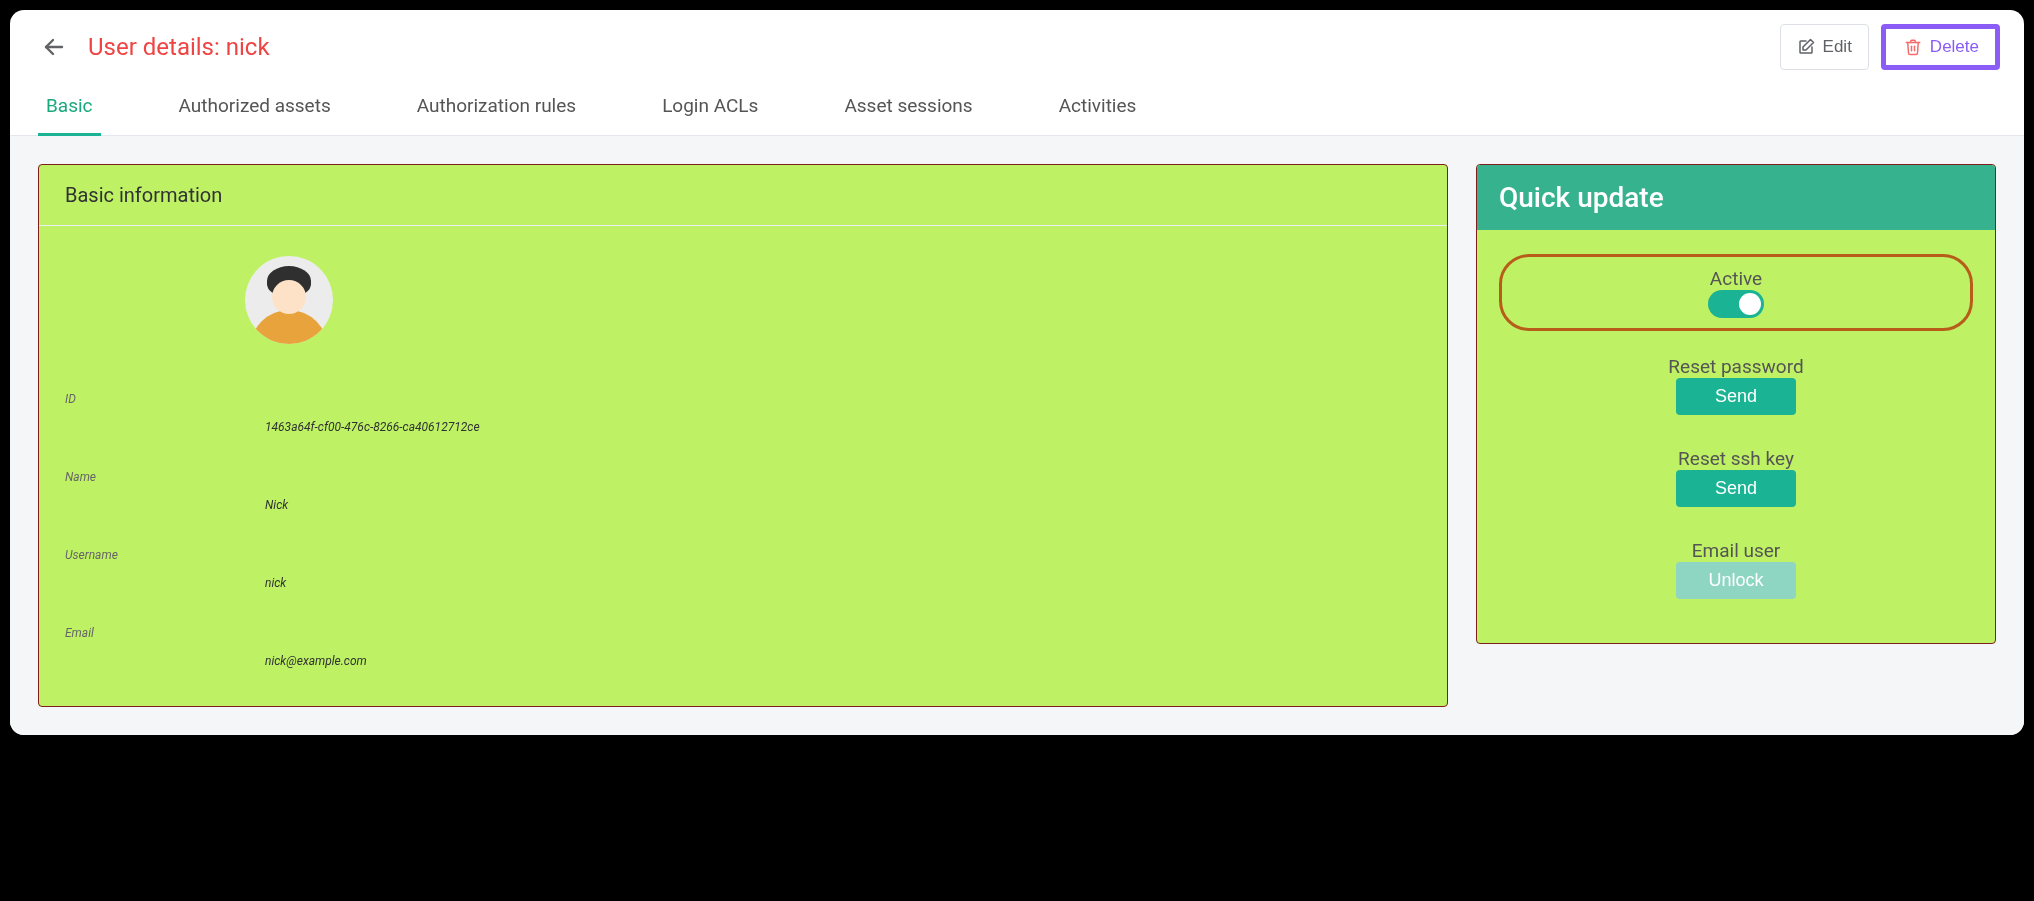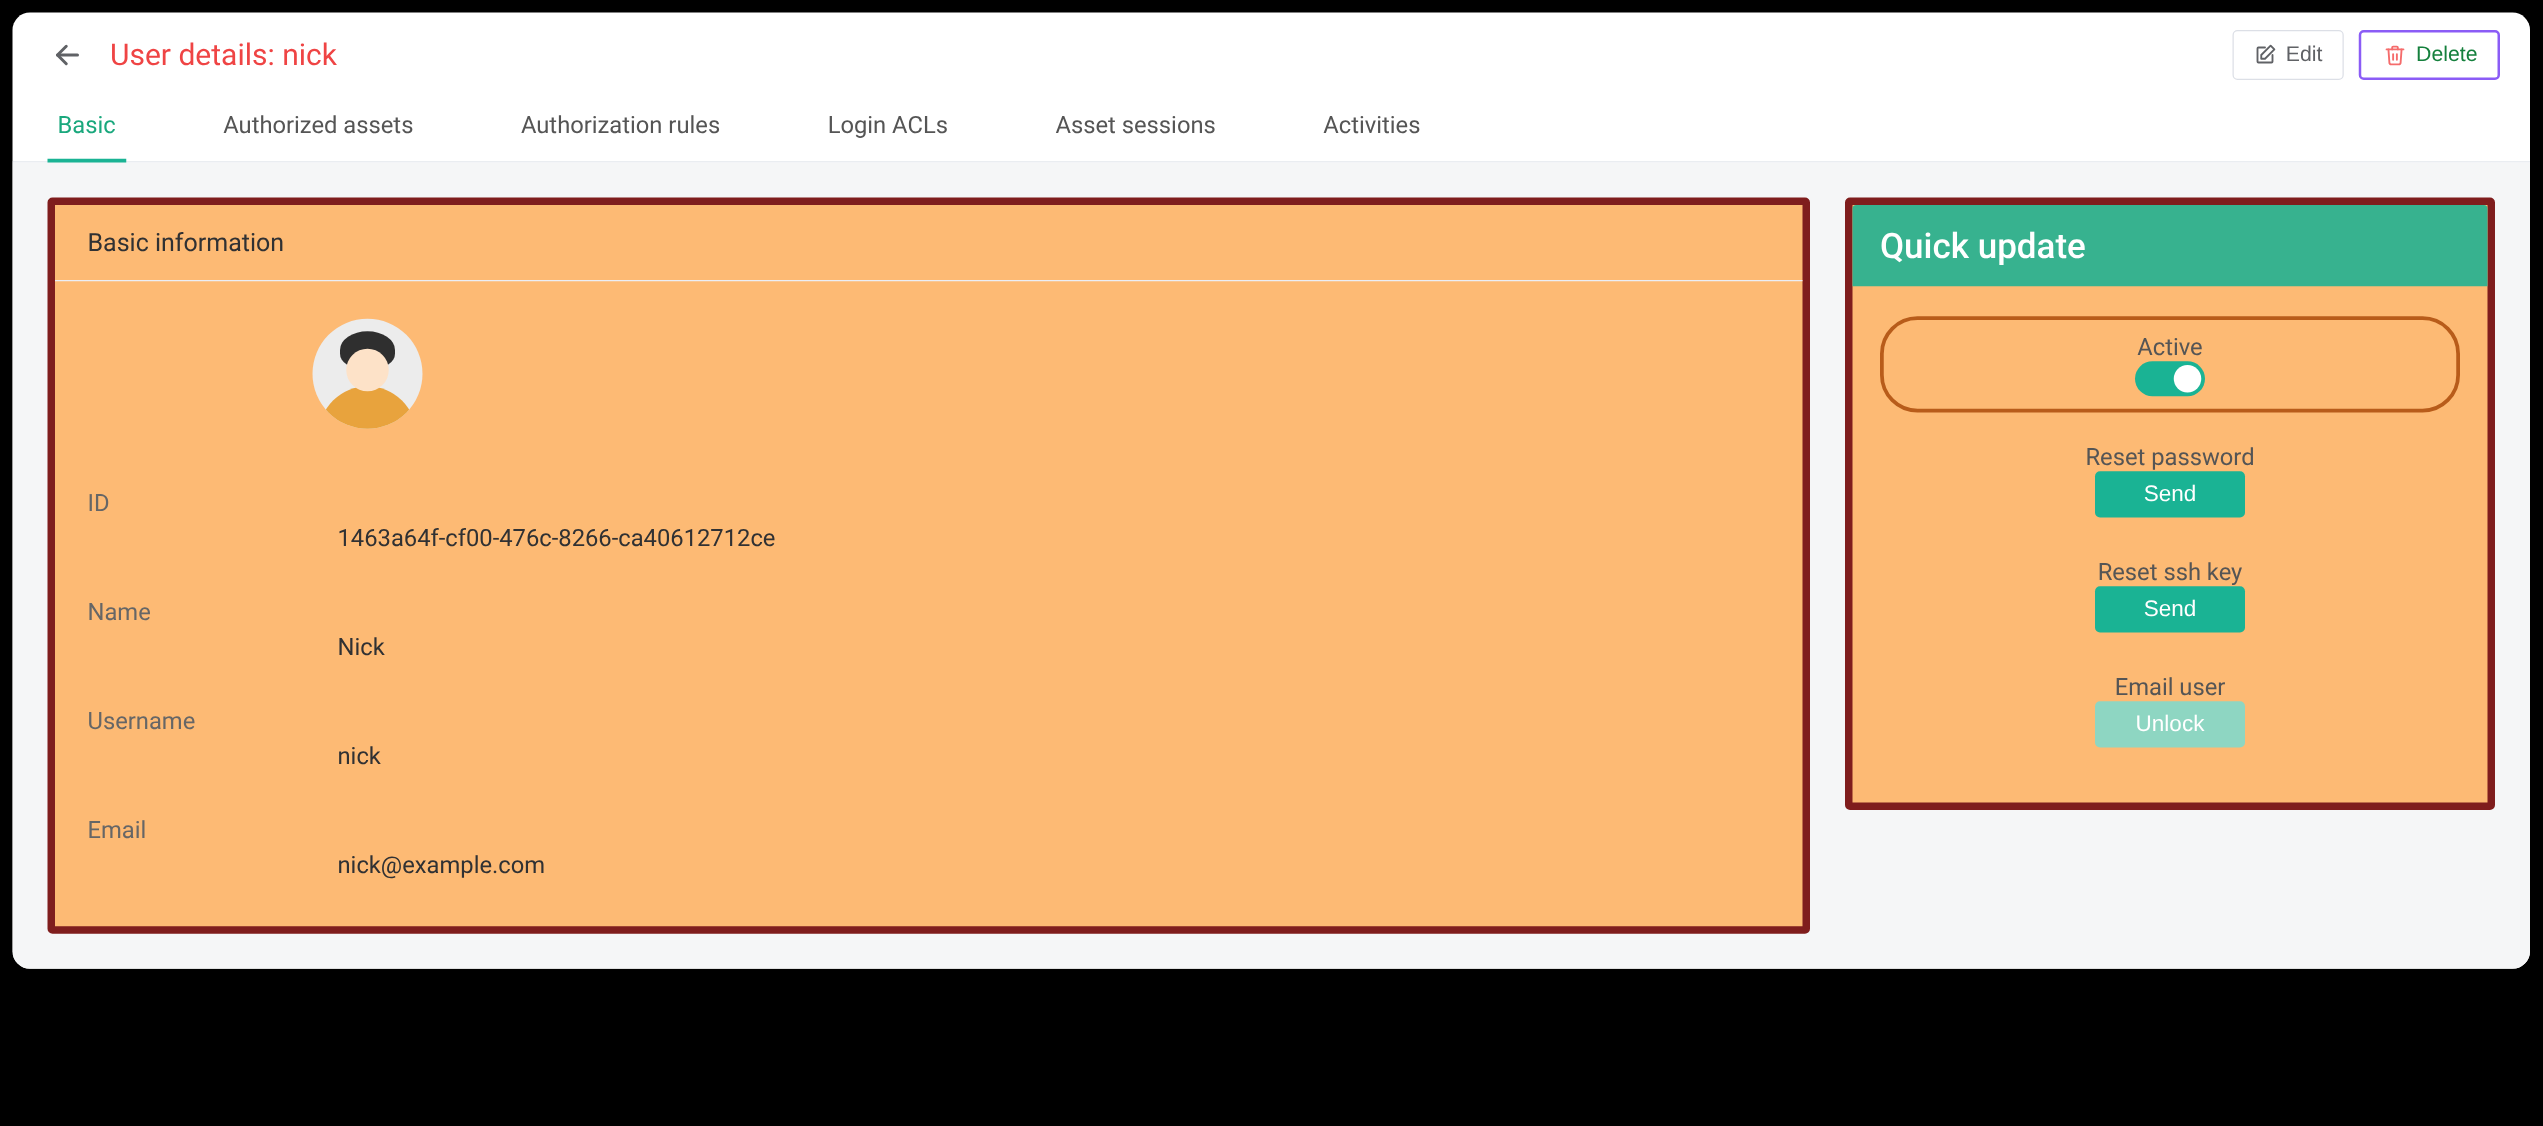--- a/index.html
+++ b/index.html
@@ -42,22 +42,22 @@
     gap: 8px;
     padding: 8px 16px;
     font-size: 17px;
     border-radius: 4px;
     cursor: pointer;
     background: #fff;
     border: 1px solid #dcdfe6;
     color: #606266;
   }
   .btn-danger {
-    border: 2px solid #8b5cf6;
-    color: #15803d;
+    border: 5px solid #8b5cf6;
+    color: #8b5cf6;
     padding-left: 18px;
   }
   .tabs {
     display: flex;
     gap: 70px;
     padding: 0 28px;
     border-bottom: 1px solid #e4e7ed;
     font-size: 19px;
     color: #555;
   }
@@ -71,23 +71,23 @@
     border-bottom: 3px solid #1ab394;
     margin-bottom: -1px;
   }
   .content {
     display: flex;
     gap: 28px;
     padding: 28px;
     background: #f5f6f7;
   }
   .card {
-    background: #fdba74;
+    background: #bef264;
     border-radius: 4px;
-    border: 6px solid #7f1d1d;
+    border: 1px solid #7f1d1d;
   }
   .left-card {
     flex: 1;
     min-width: 0;
   }
   .card-header {
     padding: 18px 26px;
     font-size: 20px;
     border-bottom: 1px solid #ebeef5;
     color: #303133;
@@ -124,21 +124,22 @@
   .avatar .body {
     position: absolute;
     bottom: -10px; left: 50%; transform: translateX(-50%);
     width: 78px; height: 44px;
     background: #e8a33d;
     border-radius: 44px 44px 0 0;
   }
   .info-row {
     display: flex;
     padding: 18px 0;
-    font-size: 19px;
+    font-size: 12px;
+    font-style: italic;
   }
   .info-label {
     width: 200px;
     color: #666;
   }
   .info-value {
     color: #303133;
     margin-top: 28px;
   }
   .right-card {

